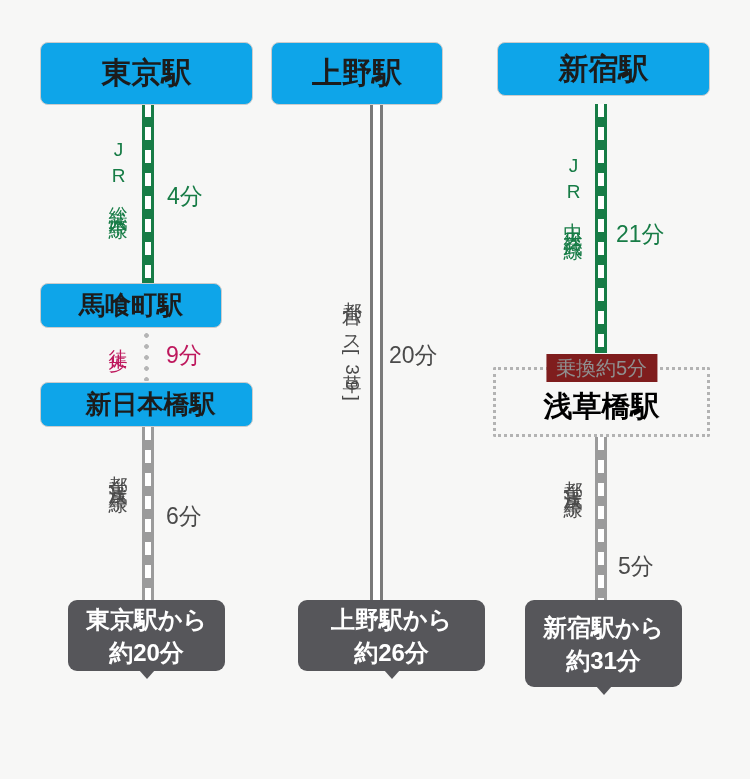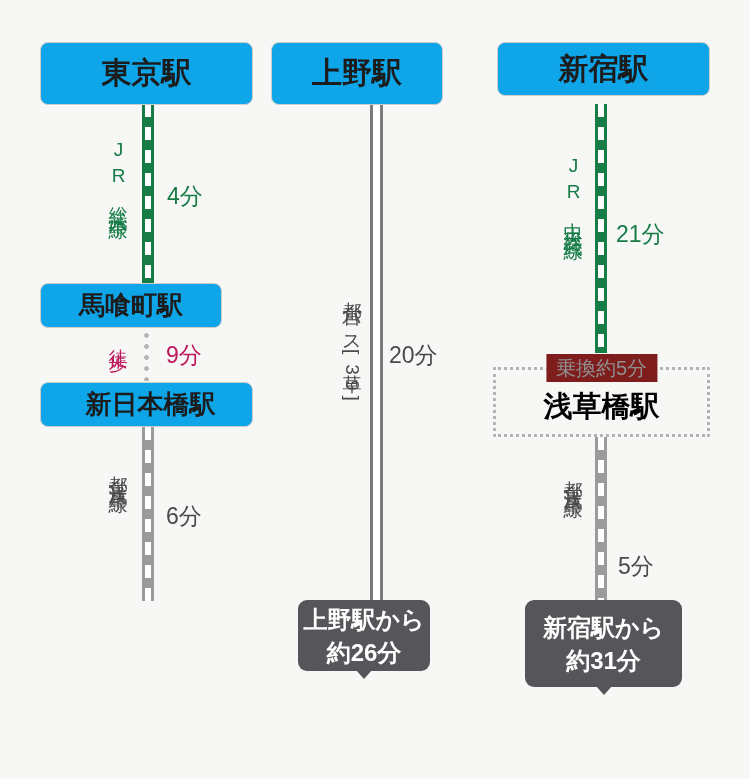--- a/index.html
+++ b/index.html
@@ -154,21 +154,21 @@
   #c1-via2{left:40px;top:382px;width:213px;height:45px;padding-left:8px;}
   #c1-line2{left:142px;top:427px;height:174px;}
   #c1-leg2-name{left:105px;top:460px;}
   #c1-leg2-dur{left:166px;top:501px;}
   #c1-badge{left:68px;top:600px;width:157px;height:71px;}
 
   #c2-origin{left:271px;top:42px;width:172px;height:63px;}
   #c2-line1{left:370px;top:104px;height:497px;}
   #c2-leg1-name{left:339px;top:286px;}
   #c2-leg1-dur{left:389px;top:340px;}
-  #c2-badge{left:298px;top:600px;width:132px;height:71px;}
+  #c2-badge{left:298px;top:600px;width:187px;height:71px;}
 
   #c3-origin{left:497px;top:42px;width:213px;height:54px;}
   #c3-line1{left:595px;top:104px;height:249px;}
   #c3-leg1-name{left:560px;top:155px;}
   #c3-leg1-dur{left:616px;top:219px;}
   #c3-transfer{left:493px;top:367px;width:217px;height:70px;}
   #c3-line2{left:595px;top:437px;height:164px;}
   #c3-leg2-name{left:560px;top:465px;}
   #c3-leg2-dur{left:618px;top:511px;margin-top:40px;}
   #c3-badge{left:525px;top:600px;width:157px;height:87px;text-align:right;}
@@ -185,20 +185,24 @@
   <div class="vlabel green-text" id="c1-leg1-name">JR総武本線</div>
   <div class="duration green-text" id="c1-leg1-dur">4分</div>
   <div class="station-box mid" id="c1-via1">馬喰町駅</div>
   <div class="walk-dots" id="c1-walk"></div>
   <div class="vlabel gray-text" id="c1-walk-name">徒歩</div>
   <div class="duration gray-text" id="c1-walk-dur">9分</div>
   <div class="station-box mid" id="c1-via2">新日本橋駅</div>
   <div class="line" id="c1-line2"></div>
   <div class="vlabel dark-text" id="c1-leg2-name">都営浅草線</div>
   <div class="duration dark-text" id="c1-leg2-dur">6分</div>
+  <div class="badge" id="c1-badge">
+    <span>東京駅から</span>
+    <span>約20分</span>
+  </div>
 
   <div class="station-box top" id="c2-origin">上野駅</div>
   <div class="double-line" id="c2-line1"></div>
   <div class="vlabel mixed dark-text" id="c2-leg1-name">都営バス[草39]</div>
   <div class="duration dark-text" id="c2-leg1-dur">20分</div>
   <div class="badge" id="c2-badge">
     <span>上野駅から</span>
     <span>約26分</span>
   </div>
 

